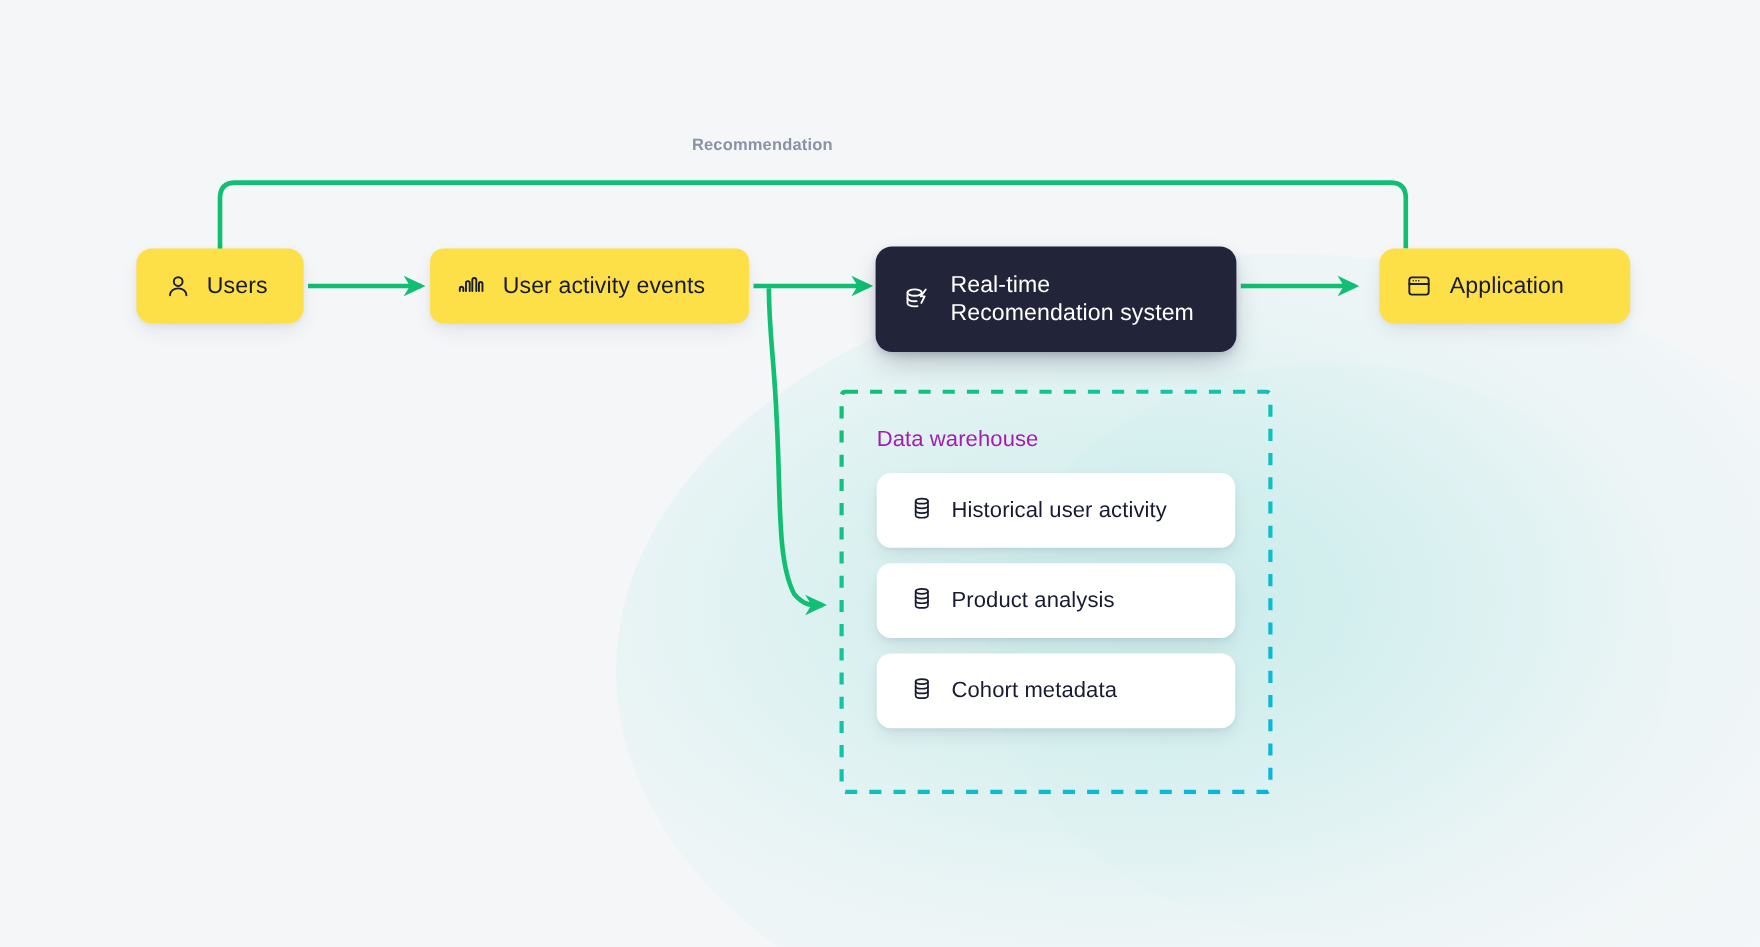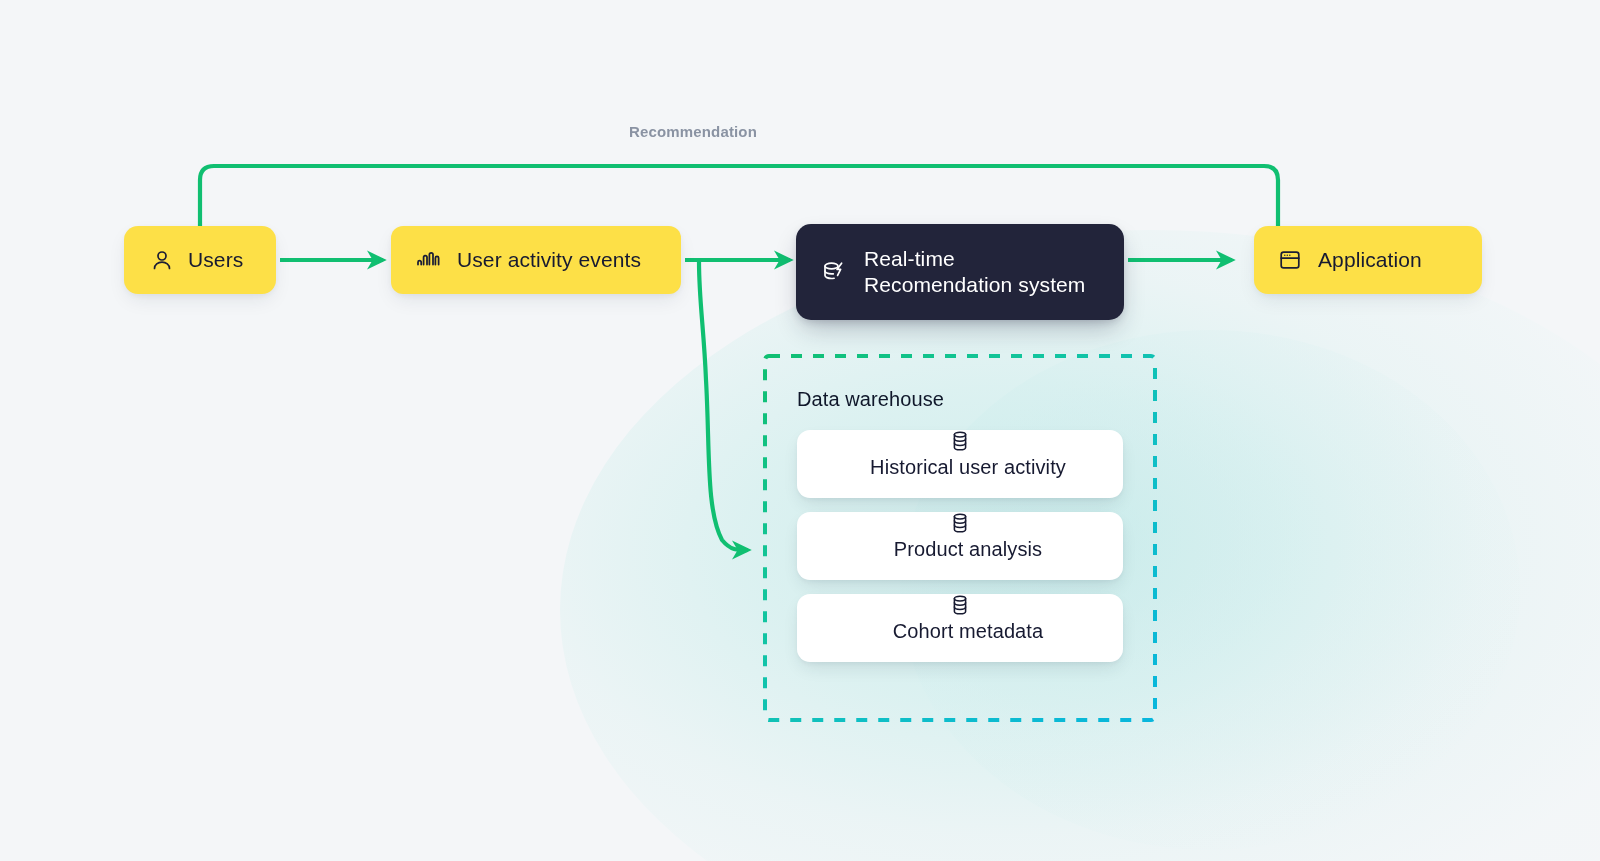--- a/index.html
+++ b/index.html
@@ -114,39 +114,39 @@
   
   #warehouse-border {
     position: absolute;
     left: 0; top: 0;
     width: 394px; height: 368px;
     pointer-events: none;
   }
   #warehouse-title {
     position: relative;
     font-size: 20px;
-    color: #0f172a;
+    color: #a21caf;
     letter-spacing: 0.1px;
   }
   #warehouse-cards {
     position: relative;
     margin-top: 19px;
     display: flex;
     flex-direction: column;
     gap: 14px;
   }
   .wh-card {
     display: flex;
     align-items: center;
     height: 68px;
     background: #ffffff;
     border-radius: 13px;
+    padding-left: 30px;
     box-shadow: 0 8px 18px -4px rgba(25,38,60,0.12),
                 0 2px 5px -1px rgba(25,38,60,0.06);
-    flex-direction: column;
   }
   .wh-card .node-icon { color: #171a31; }
   .wh-card .wh-label {
     margin-left: 16px;
     font-size: 20px;
     color: #171a31;
     letter-spacing: 0.1px;
   }
 
   

